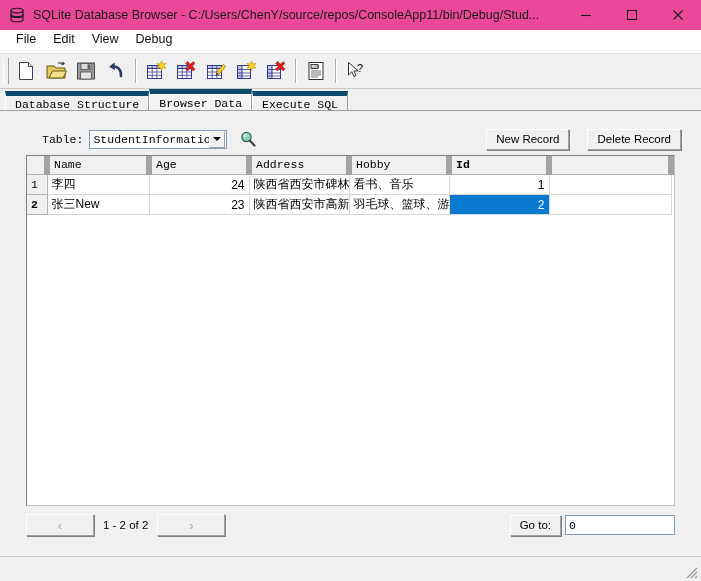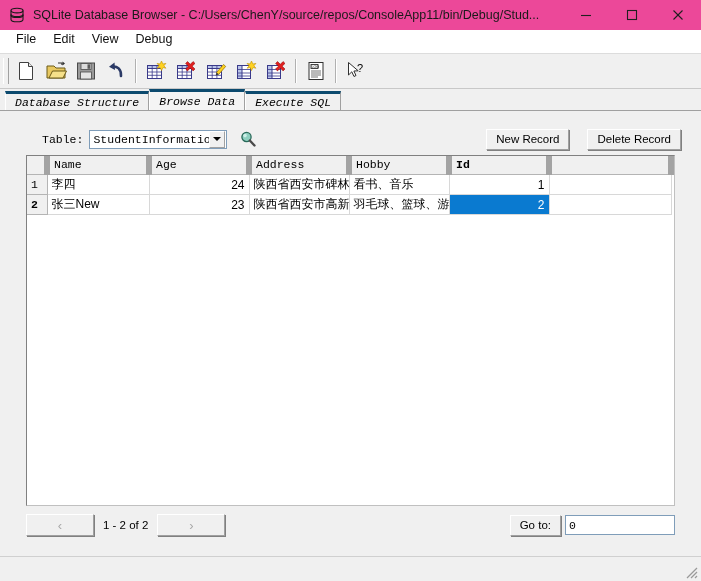--- a/index.html
+++ b/index.html
@@ -129,27 +129,26 @@
     flex: 0 0 auto;
     position: relative;
   }
   .tab {
     font-family: "Liberation Mono", monospace;
     font-size: 11.5px;
     color: #000;
     padding: 2px 9px 3px 9px;
     background: #f0f0f0;
     border-left: 1px solid #ffffff;
-    border-top: 3px solid #0c4a6e;
+    border-top: 5px solid #0c4a6e;
     border-right: 1px solid #a0a0a0;
     box-sizing: border-box;
     height: 19px;
     line-height: 13px;
     white-space: nowrap;
-    font-style: italic;
   }
   .tab.selected {
     background: #f4f4f4;
     height: 21px;
     margin-bottom: 0;
     padding-top: 3px;
     border-bottom: none;
     position: relative;
     z-index: 3;
   }
@@ -544,21 +543,21 @@
         <svg class="icon-svg" width="22" height="22" viewBox="0 0 22 22">
           <path d="M3.5 2.5 L3.5 15 L6.8 11.8 L9 16.5 L11 15.5 L8.9 11 L13.2 10.8 z" fill="#ffffff" stroke="#303030" stroke-width="1"></path>
           <text x="12" y="11.5" font-family="Liberation Sans, sans-serif" font-size="11" font-weight="normal" fill="#000">?</text>
         </svg>
       </span>
     </div>
   </div>
 
   <div class="tabstrip">
     <div class="tab">Database Structure</div>
-    <div class="tab selected">Browse Data</div>
+    <div class="tab selected">Browser Data</div>
     <div class="tab">Execute SQL</div>
   </div>
 
   <div class="content">
 
     <div class="toprow">
       <span class="tbl-label">Table:</span>
       <div class="combo">
         <span class="combo-value">StudentInformation</span>
         <span class="combo-arrow">

